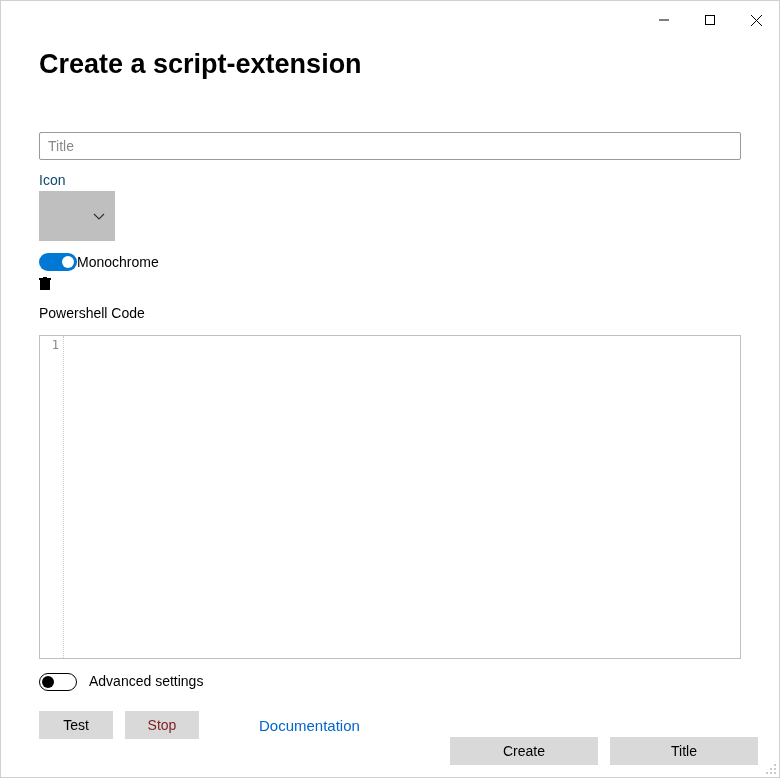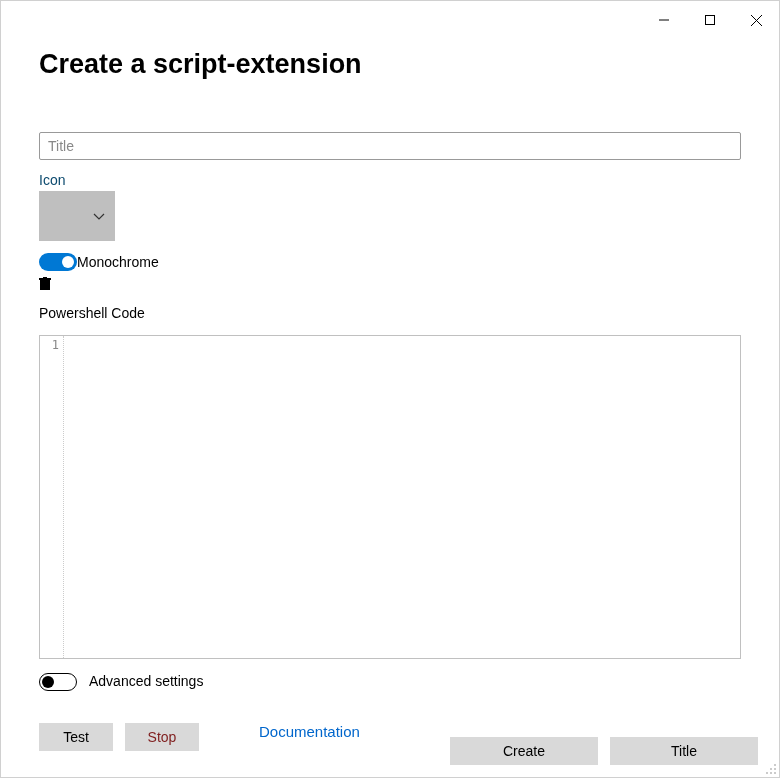--- a/index.html
+++ b/index.html
@@ -147,21 +147,20 @@
     }
     .btn {
       height: 28px;
       min-width: 74px;
       padding: 0 14px;
       border: none;
       background: #d9d9d9;
       font-family: inherit;
       font-size: 14px;
       cursor: pointer;
-      margin-top: 12px;
     }
     .btn.disabled {
       color: #7f1d1d;
       cursor: default;
     }
     .doc-link {
       color: #0066cc;
       margin-left: 48px;
       cursor: pointer;
       font-size: 15px;

